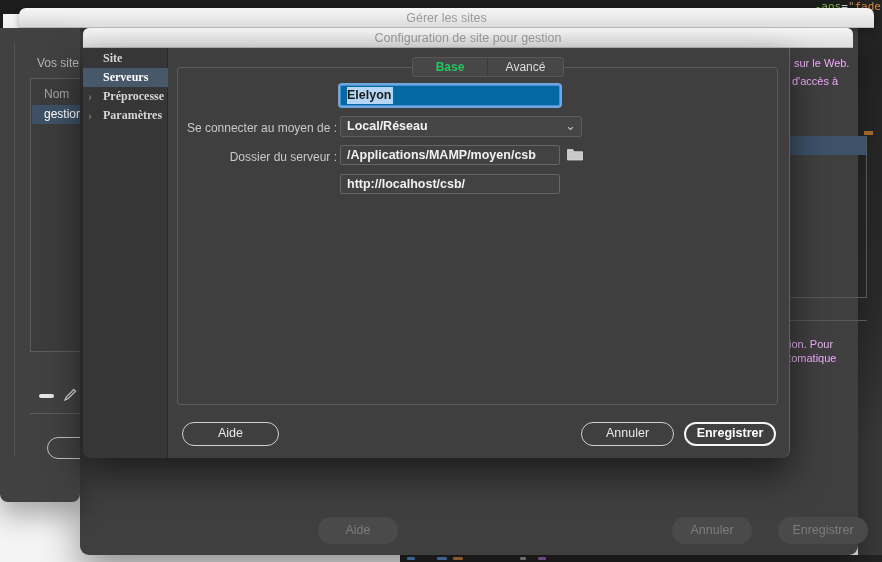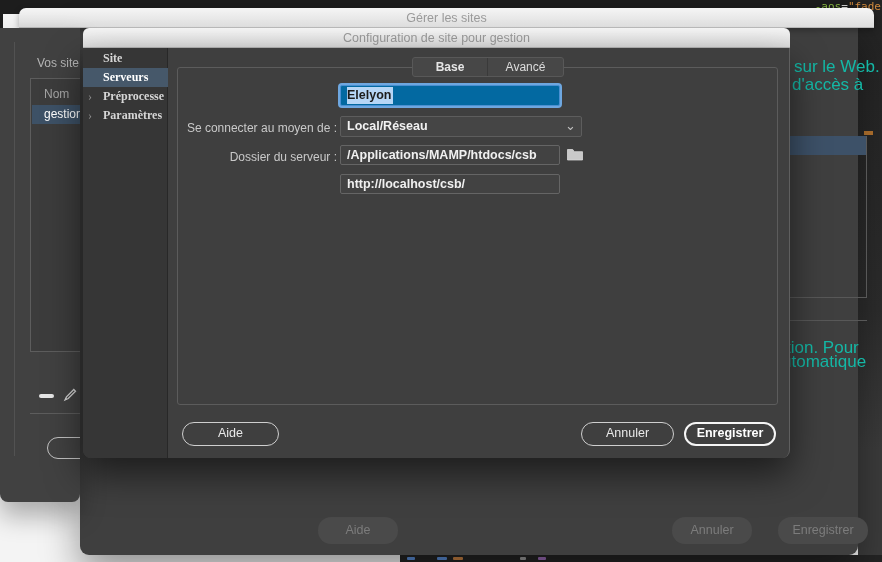--- a/index.html
+++ b/index.html
@@ -34,43 +34,43 @@
                   font-size:12px; line-height:19px; padding-left:12px; }
   .list-toolbar-line { left:30px; top:385px; width:50px; height:1px; background:#5d5d5d; }
   .minus-btn { left:39px; top:366px; width:15px; height:4px; background:#e6e6e6; border-radius:2px; }
   .pencil-btn { left:61px; top:358px; width:18px; height:18px; }
   .partial-pill { left:47px; top:409px; width:52px; height:22px; border:1.5px solid #c2c2c2; border-radius:11px;
                   color:#7d93ab; font-size:12px; line-height:20px; text-align:right; padding-right:6px; }
 
   
   .dim-dialog { left:80px; top:20px; width:778px; height:535px; background:#3f3f3f; z-index:3;
                 border-radius:0 0 9px 9px; box-shadow:0 18px 38px rgba(0,0,0,.4); }
-  .frag { color:#14b8a6; font-size:17px; white-space:nowrap; }
+  .frag { color:#f0abfc; font-size:11px; white-space:nowrap; }
   .dim-blue-row { left:708px; top:116px; width:78px; height:19px; background:#3d5168; }
   .dim-vline { left:786px; top:116px; width:1px; height:162px; background:#585858; }
   .dim-hline1 { left:708px; top:277px; width:79px; height:1px; background:#585858; }
   .dim-hline2 { left:708px; top:300px; width:79px; height:1px; background:#585858; }
   .dim-btn { top:497px; height:27px; background:#4a4a4a; border-radius:13px; color:#7c7c7c;
              font-size:12.5px; text-align:center; line-height:27px; }
 
   
-  .setup-titlebar { left:83px; top:28px; width:707px; z-index:7; border-radius:6px 6px 0 0; }
+  .setup-titlebar { left:83px; top:28px; width:770px; z-index:7; border-radius:6px 6px 0 0; }
   .setup-body { left:83px; top:48px; width:707px; height:410px; background:#3f3f3f; z-index:7;
                 border-radius:0 0 8px 8px; overflow:hidden; box-shadow:0 16px 36px rgba(0,0,0,.55);
                 border-right:1px solid #5f5f5f; }
   .sidebar { left:0; top:0; width:85px; height:410px; background:#363636; border-right:1px solid #282828;font-family:Liberation Serif, serif; }
   .side-item { position:absolute; left:0; width:85px; height:19px; line-height:19px; color:#d6d6d6;
                font-size:12px; font-weight:700; padding-left:20px; white-space:nowrap; overflow:hidden; }
   .side-item .chev { position:absolute; left:5px; top:0; color:#8d8d8d; font-size:12px; font-weight:400; }
   .side-sel { background:#46586a; color:#ffffff; }
   .fieldset { left:94px; top:19px; width:601px; height:338px; border:1px solid #5c5c5c; border-radius:3px; }
   .tabs { left:329px; top:9px; height:20px; display:flex; background:#474747; border:1px solid #585858;
           border-radius:3px; overflow:hidden; z-index:2; }
   .tab { width:75px; height:100%; font-size:12px; text-align:center; line-height:18px; color:#dddddd; }
-  .tab-active { color:#e5e5e5; font-weight:700; border-right:1px solid #3a3a3a; }
+  .tab-active { color:#22c55e; font-weight:700; border-right:1px solid #3a3a3a; }
   .form-label { position:absolute; left:0; width:254px; text-align:right; color:#c9c9c9; font-size:12px; white-space:nowrap; }
   .field { position:absolute; left:257px; width:220px; height:20px; background:#424242; border:1px solid #656565;
            border-radius:2px; color:#f0f0f0; font-size:12.5px; font-weight:700; line-height:18px; padding-left:6px;
            white-space:nowrap; overflow:hidden; }
   .field-white { background:#0369a1; border:1px solid #4a90d2; box-shadow:0 0 0 2px #6ea7e0;
                  color:#1c1c1c; height:21px; }
   .sel-text { background:#b6d6f6; padding:1px 2px 2px 0; }
   .dropdown { position:absolute; left:257px; width:242px; height:21px; background:#454545; border:1px solid #5d5d5d;
               border-radius:2px; color:#f2f2f2; font-size:12.5px; font-weight:700; line-height:19px; padding-left:6px; }
   .dropdown .chev-down { position:absolute; right:5px; top:-1px; color:#c0c0c0; font-size:13px; font-weight:400; }
@@ -151,21 +151,21 @@
 
   <div class="field field-white" style="top:37px;"><span class="sel-text">Elelyon</span></div>
 
   <div class="form-label" style="top:73px;">Se connecter au moyen de :</div>
   <div class="dropdown" style="top:68px;">
     <span>Local/Réseau</span>
     <span class="chev-down">⌄</span>
   </div>
 
   <div class="form-label" style="top:102px;">Dossier du serveur :</div>
-  <div class="field" style="top:97px;"><span>/Applications/MAMP/htdocs/csb</span></div>
+  <div class="field" style="top:97px;"><span>/Applications/MAMP/moyen/csb</span></div>
   <div class="folder-btn" style="top:99px;">
     <svg width="18" height="15" viewBox="0 0 18 15">
       <path d="M1.5 2.5 h5.2 l1.6 2.2 h8.2 v8.3 h-15 z" fill="#c9c9c9" stroke="#d8d8d8" stroke-width="0.8" rx="1"></path>
     </svg>
   </div>
 
   <div class="field" style="top:126px;"><span>http://localhost/csb/</span></div>
 
   <div class="pill-btn" style="left:99px;top:374px;width:97px;">Aide</div>
   <div class="pill-btn" style="left:498px;top:374px;width:93px;">Annuler</div>

